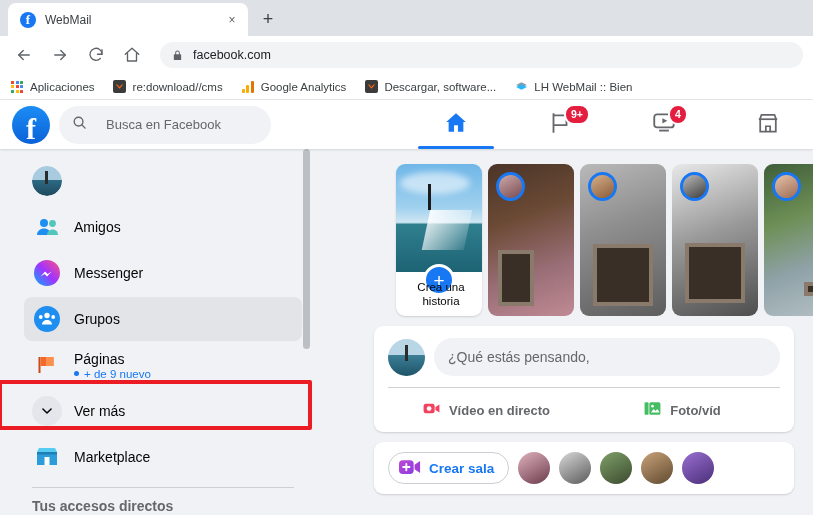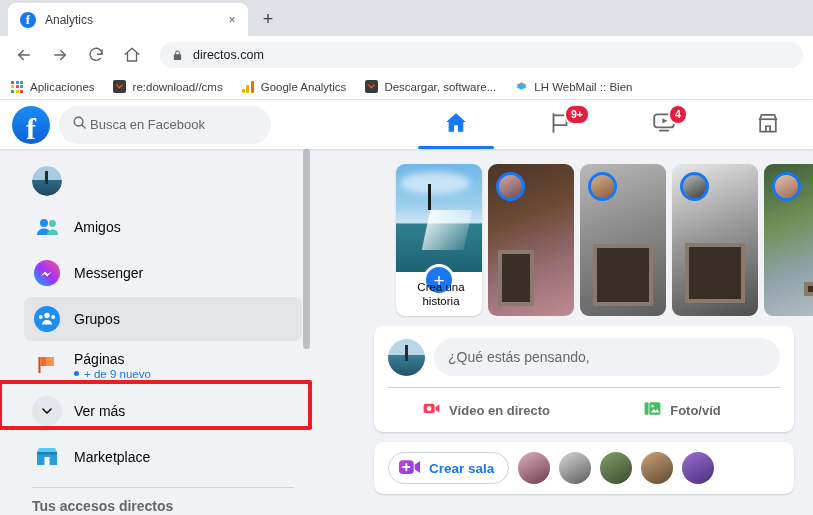--- a/index.html
+++ b/index.html
@@ -91,21 +91,21 @@
     width: 38px; height: 38px; border-radius: 50%;
     background: linear-gradient(180deg,#1c8cf5,#0a62d8);
     display:flex; align-items:flex-end; justify-content:center;
     color:#fff; font-family:"Liberation Serif", serif; font-weight:bold;
     font-size:30px; line-height:0.95; overflow:hidden;
   }
   .fb-search {
     margin-left: 9px; height: 38px; width: 212px; border-radius: 19px;
     background: #f0f2f5; display:flex; align-items:center; padding: 0 13px;
   }
-  .fb-search-text { font-size: 13px; color: #65676b; margin-left: 3px; text-align: center; }
+  .fb-search-text { font-size: 13px; color: #65676b; margin-left: 19px; text-align: center; }
 
   .fb-navtabs { position:absolute; left: 404px; top: 0; height: 49px; display:flex; }
   .fb-tab {
     width: 104px; height: 49px; display:flex; align-items:center; justify-content:center;
     position: relative;
   }
   .fb-tab.active::after {
     content:''; position:absolute; left:14px; right:14px; bottom:0; height:3px;
     background:#1877f2; border-radius:2px;
   }
@@ -225,21 +225,21 @@
   }
 </style>
 </head>
 <body>
 
 <div class="browser">
 
   <div class="tabstrip">
     <div class="tab">
       <div class="tab-favicon">f</div>
-      <div class="tab-title">Analytics</div>
+      <div class="tab-title">WebMail</div>
       <div class="tab-close">×</div>
     </div>
     <div class="newtab">+</div>
   </div>
 
   <div class="toolbar">
     <div class="navbtn">
       <svg width="18" height="18" viewBox="0 0 24 24" fill="none" stroke="#5f6368" stroke-width="1.8" stroke-linecap="round" stroke-linejoin="round">
           <path d="M19 12H5"></path>
           <path d="M11 18l-6-6 6-6"></path>
@@ -262,21 +262,21 @@
           <path d="M3 11l9-8 9 8"></path>
           <path d="M6 10v10h12V10"></path>
         </svg>
     </div>
     <div class="omnibox">
       <span class="omnibox-lock">
         <svg width="11" height="11" viewBox="0 0 24 24" fill="#5f6368">
             <path d="M12 1a5 5 0 0 0-5 5v3H6a2 2 0 0 0-2 2v9a2 2 0 0 0 2 2h12a2 2 0 0 0 2-2v-9a2 2 0 0 0-2-2h-1V6a5 5 0 0 0-5-5zm0 2a3 3 0 0 1 3 3v3H9V6a3 3 0 0 1 3-3z"></path>
           </svg>
       </span>
-      <span class="omnibox-url">directos.com</span>
+      <span class="omnibox-url">facebook.com</span>
     </div>
   </div>
 
   <div class="bookmarks">
     <div class="bm">
       <span class="bm-ico">
         <span class="ico-apps">
           <i style="background:#ea4335"></i>
             <i style="background:#4285f4"></i>
             <i style="background:#34a853"></i>

